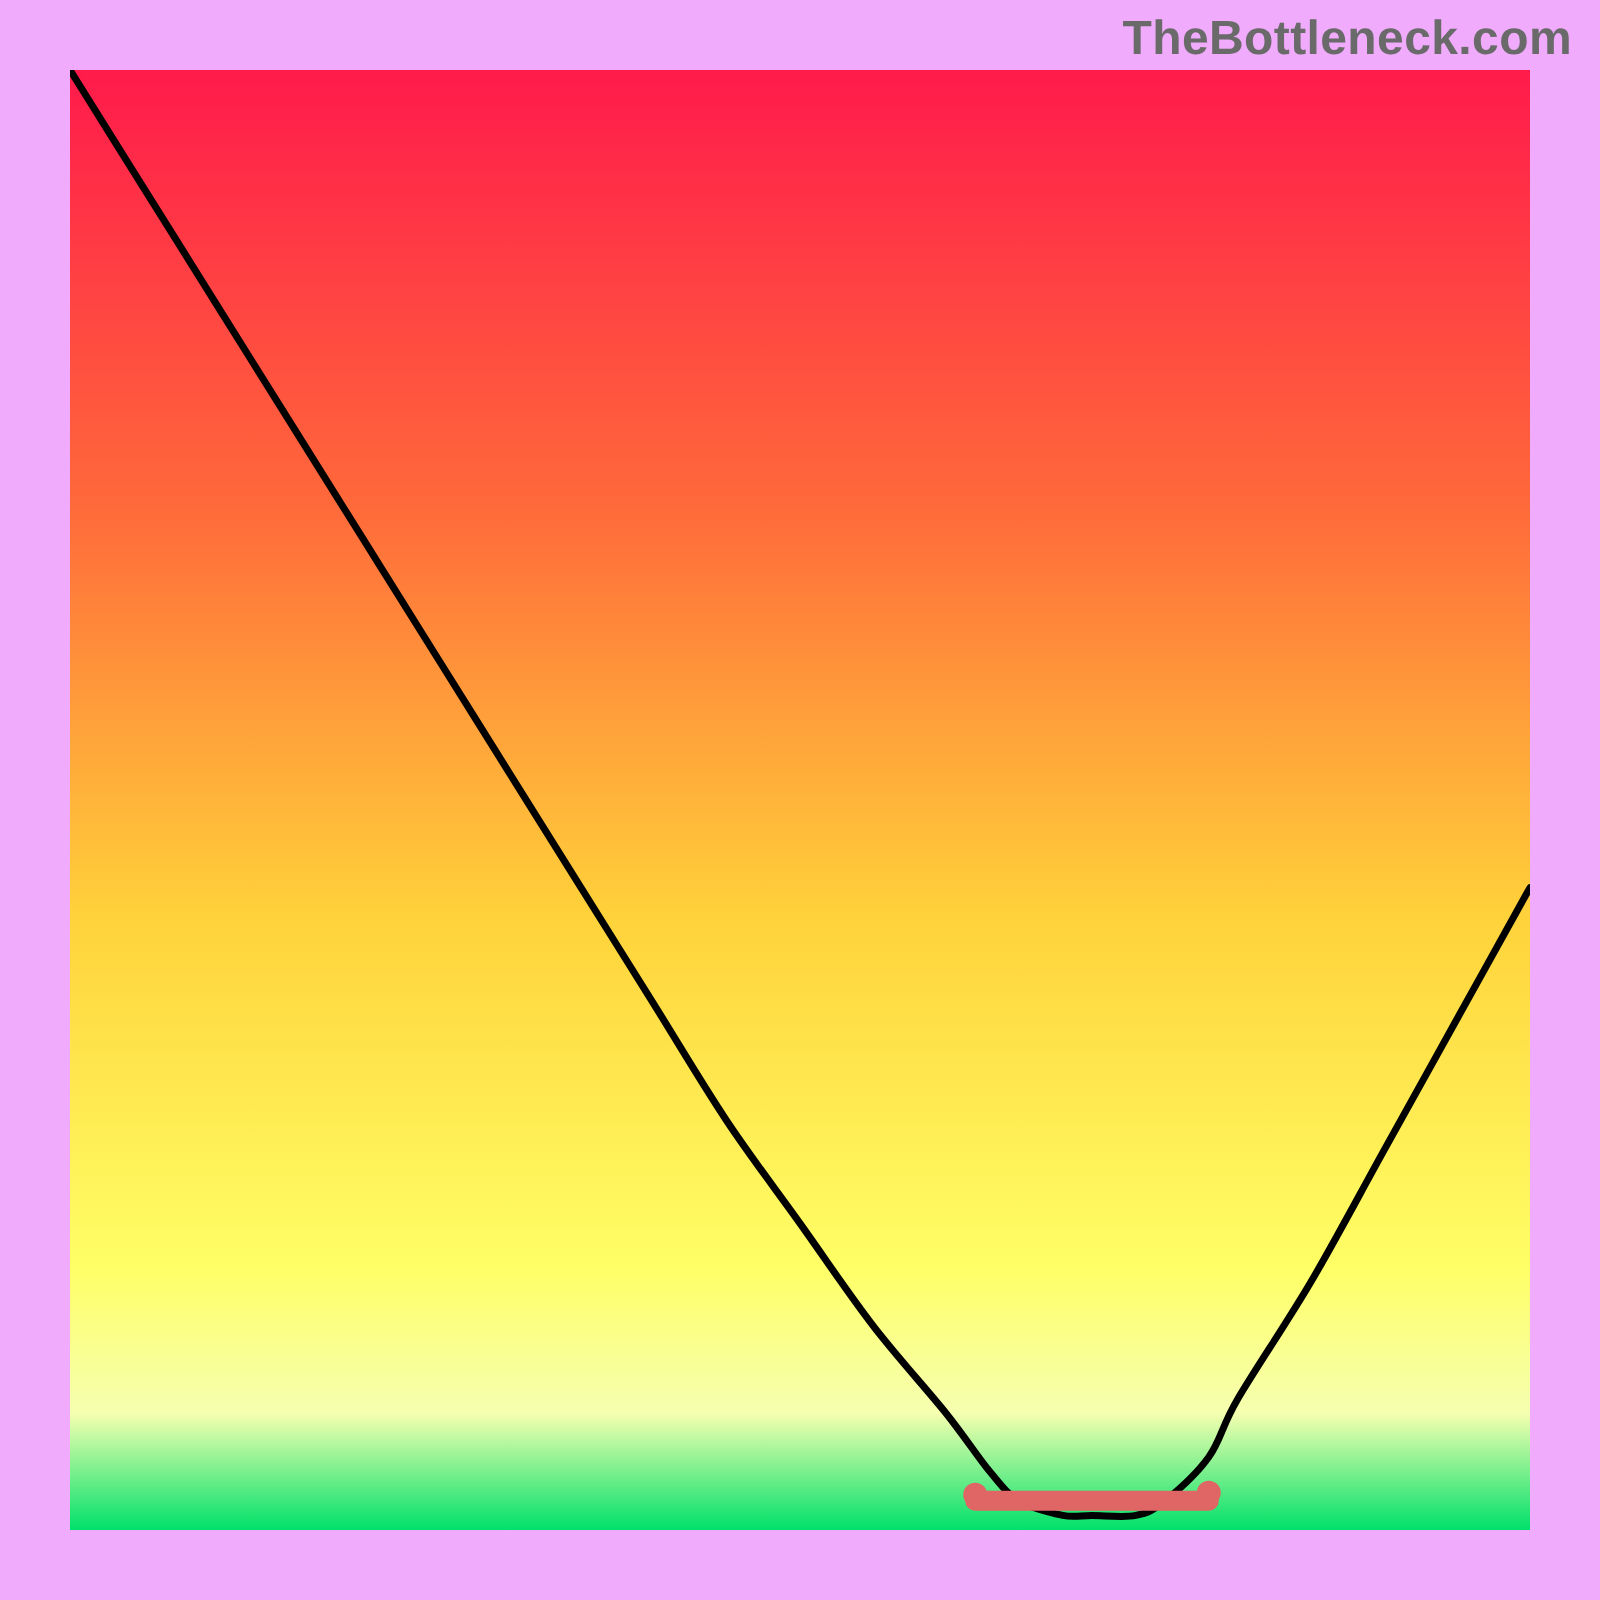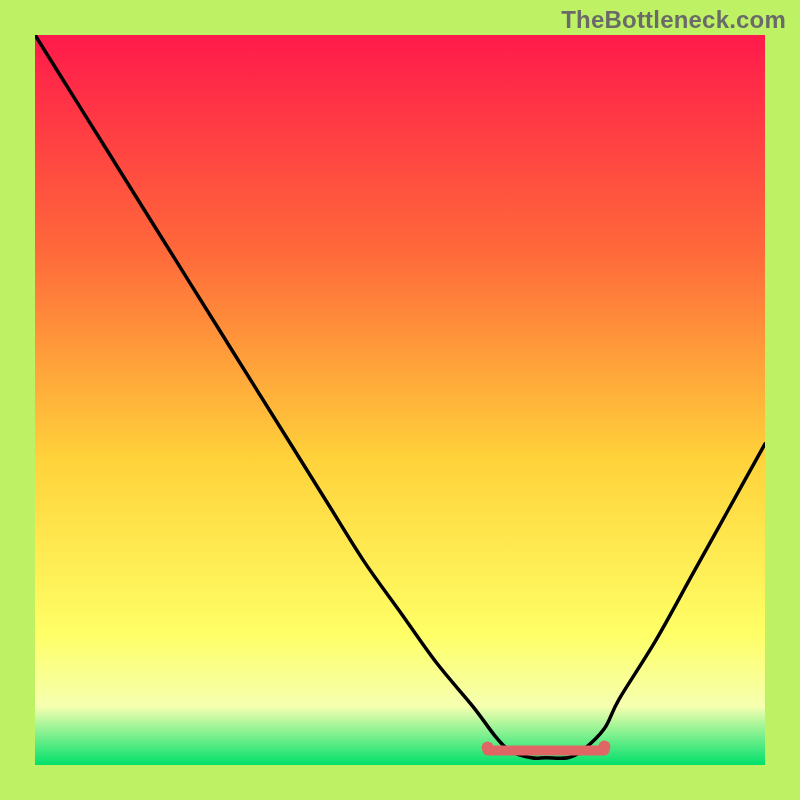--- a/index.html
+++ b/index.html
@@ -9,21 +9,21 @@
     height: 800px;
     background: #000;
     overflow: hidden;
   }
   .frame {
     position: absolute;
     left: 0;
     top: 0;
     width: 800px;
     height: 800px;
-    background: #bef264;
+    background: #f0abfc;
   }
   .plot {
     position: absolute;
     left: 35px;
     top: 35px;
     width: 730px;
     height: 730px;
     overflow: hidden;
   }
   .watermark {

